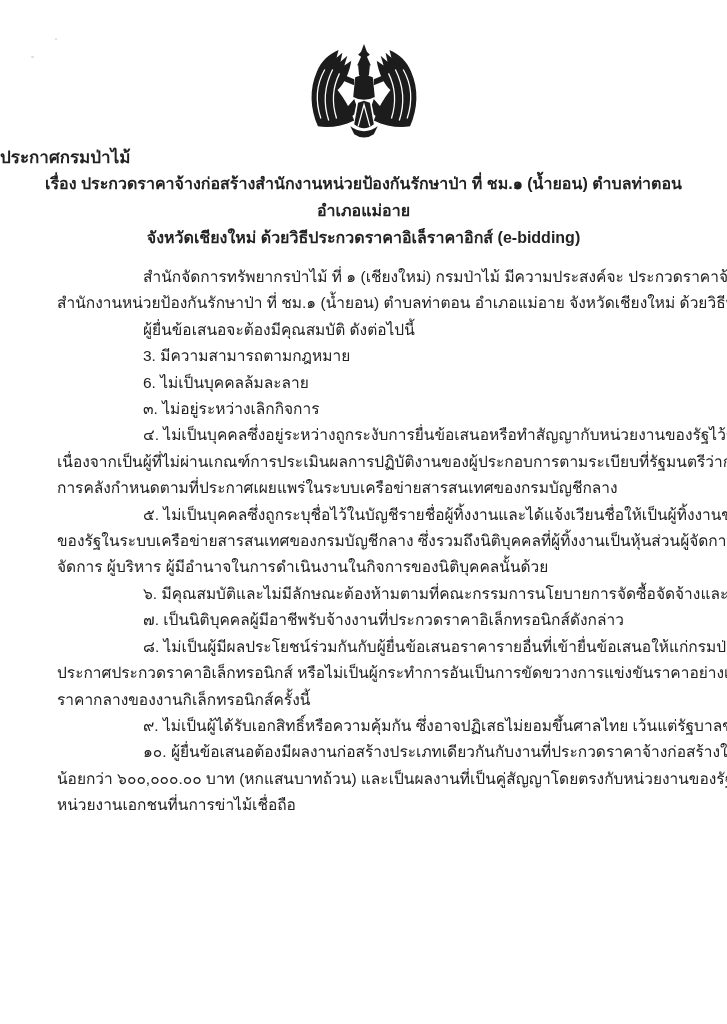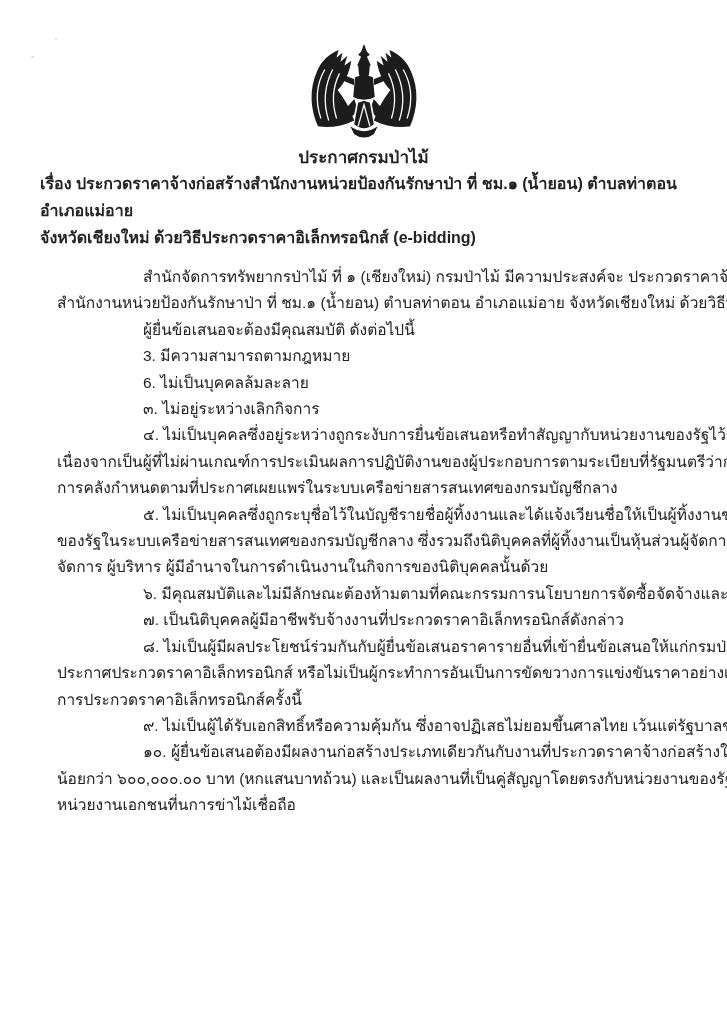--- a/index.html
+++ b/index.html
@@ -17,27 +17,27 @@
     color: #222222;
     overflow: hidden;
   }
   .emblem {
     display: block;
     width: 118px;
     margin: 44px auto 4px auto;
   }
   .emblem svg { display: block; width: 118px; height: 98px; }
   .doc-title {
-    text-align: center;
+    text-align: left;
     font-size: 17px;
     font-weight: bold;
     line-height: 24px;
   }
   .doc-subject {
-    text-align: left;
+    text-align: center;
     font-size: 16px;
     font-weight: bold;
     line-height: 27px;
     padding: 0 40px;
   }
   .doc-body {
     margin: 13px 46px 0 57px;
     font-size: 15.5px;
   }
   .line {
@@ -96,40 +96,40 @@
         <path d="M88,76 C93,60 92,44 85,30"></path>
         <path d="M54,84 L60,62 L66,84"></path>
       </g>
     </svg>
   </div>
 
   <div class="doc-title">ประกาศกรมป่าไม้</div>
 
   <div class="doc-subject">เรื่อง ประกวดราคาจ้างก่อสร้างสำนักงานหน่วยป้องกันรักษาป่า ที่ ชม.๑ (น้ำยอน) ตำบลท่าตอน อำเภอแม่อาย</div>
 
-  <div class="doc-subject">จังหวัดเชียงใหม่ ด้วยวิธีประกวดราคาอิเล็กทรอนิกส์ (e-bidding)</div>
+  <div class="doc-subject">จังหวัดเชียงใหม่ ด้วยวิธีประกวดราคาอิเล็ราคาอิกส์ (e-bidding)</div>
 
   <div class="doc-body">
       <div class="line indent">สำนักจัดการทรัพยากรป่าไม้ ที่ ๑ (เชียงใหม่) กรมป่าไม้ มีความประสงค์จะ ประกวดราคาจ้างก่อสร้าง</div>
       <div class="line">สำนักงานหน่วยป้องกันรักษาป่า ที่ ชม.๑ (น้ำยอน) ตำบลท่าตอน อำเภอแม่อาย จังหวัดเชียงใหม่ ด้วยวิธีประกวด</div>
       <div class="line indent">ผู้ยื่นข้อเสนอจะต้องมีคุณสมบัติ ดังต่อไปนี้</div>
       <div class="line indent">3. มีความสามารถตามกฎหมาย</div>
       <div class="line indent">6. ไม่เป็นบุคคลล้มละลาย</div>
       <div class="line indent">๓. ไม่อยู่ระหว่างเลิกกิจการ</div>
       <div class="line indent">๔. ไม่เป็นบุคคลซึ่งอยู่ระหว่างถูกระงับการยื่นข้อเสนอหรือทำสัญญากับหน่วยงานของรัฐไว้ชั่วคราว</div>
       <div class="line">เนื่องจากเป็นผู้ที่ไม่ผ่านเกณฑ์การประเมินผลการปฏิบัติงานของผู้ประกอบการตามระเบียบที่รัฐมนตรีว่าการกระทรวง</div>
       <div class="line">การคลังกำหนดตามที่ประกาศเผยแพร่ในระบบเครือข่ายสารสนเทศของกรมบัญชีกลาง</div>
       <div class="line indent">๕. ไม่เป็นบุคคลซึ่งถูกระบุชื่อไว้ในบัญชีรายชื่อผู้ทิ้งงานและได้แจ้งเวียนชื่อให้เป็นผู้ทิ้งงานของหน่วยงาน</div>
       <div class="line">ของรัฐในระบบเครือข่ายสารสนเทศของกรมบัญชีกลาง ซึ่งรวมถึงนิติบุคคลที่ผู้ทิ้งงานเป็นหุ้นส่วนผู้จัดการ กรรมการผู้</div>
       <div class="line">จัดการ ผู้บริหาร ผู้มีอำนาจในการดำเนินงานในกิจการของนิติบุคคลนั้นด้วย</div>
       <div class="line indent">๖. มีคุณสมบัติและไม่มีลักษณะต้องห้ามตามที่คณะกรรมการนโยบายการจัดซื้อจัดจ้างและการบริหาร</div>
       <div class="line indent">๗. เป็นนิติบุคคลผู้มีอาชีพรับจ้างงานที่ประกวดราคาอิเล็กทรอนิกส์ดังกล่าว</div>
       <div class="line indent">๘. ไม่เป็นผู้มีผลประโยชน์ร่วมกันกับผู้ยื่นข้อเสนอราคารายอื่นที่เข้ายื่นข้อเสนอให้แก่กรมป่าไม้ ณ วัน</div>
       <div class="line">ประกาศประกวดราคาอิเล็กทรอนิกส์ หรือไม่เป็นผู้กระทำการอันเป็นการขัดขวางการแข่งขันราคาอย่างเป็นธรรม ใน</div>
-      <div class="line">การประกวดราคาอิเล็กทรอนิกส์ครั้งนี้</div>
+      <div class="line">ราคากลางของงานกิเล็กทรอนิกส์ครั้งนี้</div>
       <div class="line indent">๙. ไม่เป็นผู้ได้รับเอกสิทธิ์หรือความคุ้มกัน ซึ่งอาจปฏิเสธไม่ยอมขึ้นศาลไทย เว้นแต่รัฐบาลของผู้ยื่นข้อ</div>
       <div class="line indent">๑๐. ผู้ยื่นข้อเสนอต้องมีผลงานก่อสร้างประเภทเดียวกันกับงานที่ประกวดราคาจ้างก่อสร้างในวงเงินไม่</div>
       <div class="line">น้อยกว่า ๖๐๐,๐๐๐.๐๐ บาท (หกแสนบาทถ้วน) และเป็นผลงานที่เป็นคู่สัญญาโดยตรงกับหน่วยงานของรัฐ หรือ</div>
       <div class="line">หน่วยงานเอกชนที่นการข่าไม้เชื่อถือ</div>
     </div>
 
   <div class="speck" style="left:55px; top:38px; width:2px; height:2px;"></div>
   <div class="speck" style="left:31px; top:56px; width:3px; height:2px;"></div>
 </div>
 

